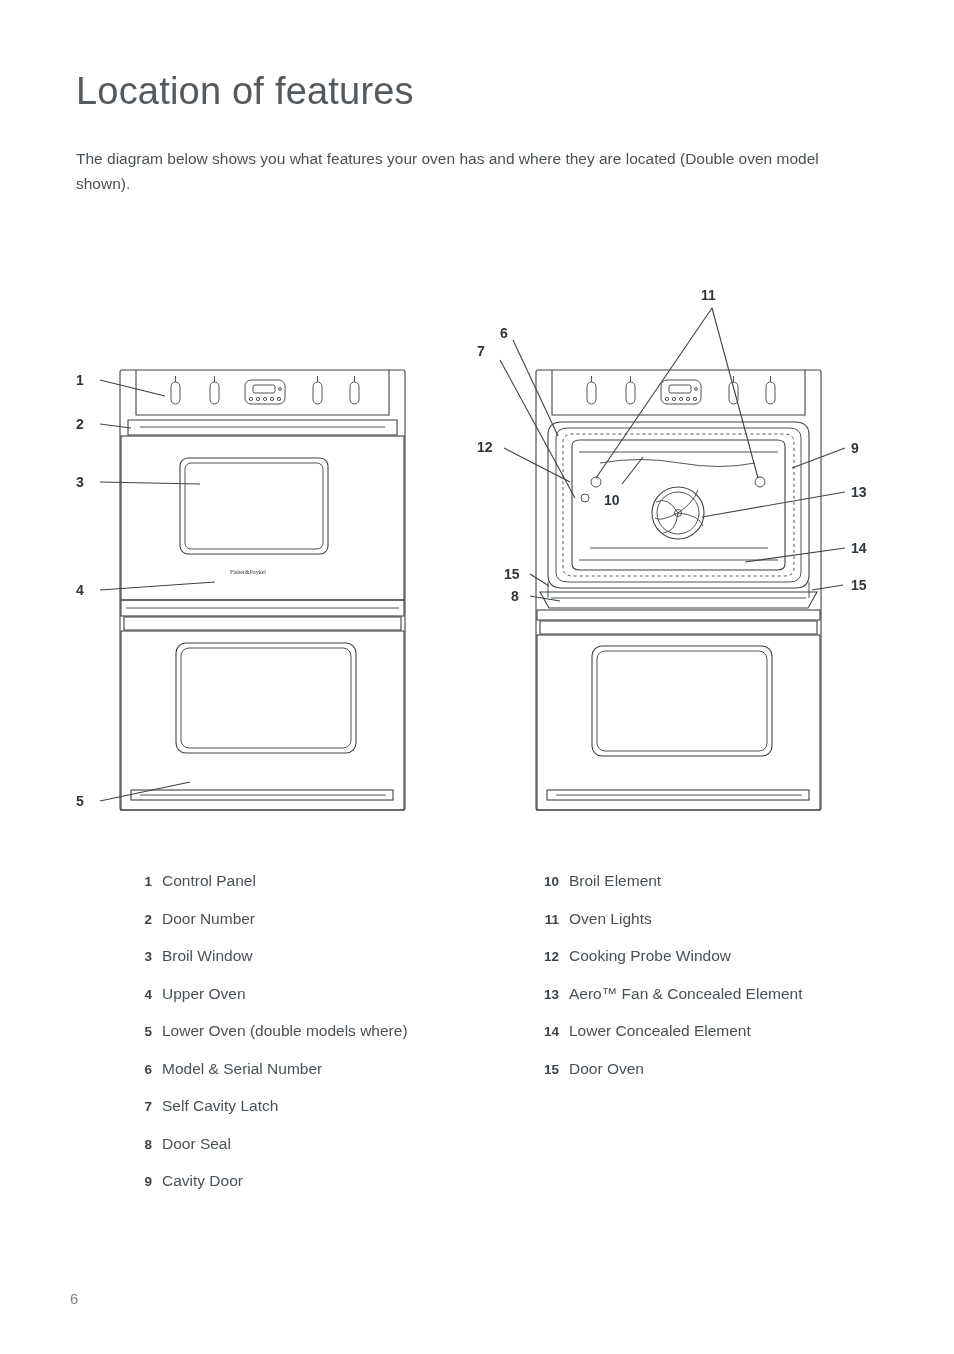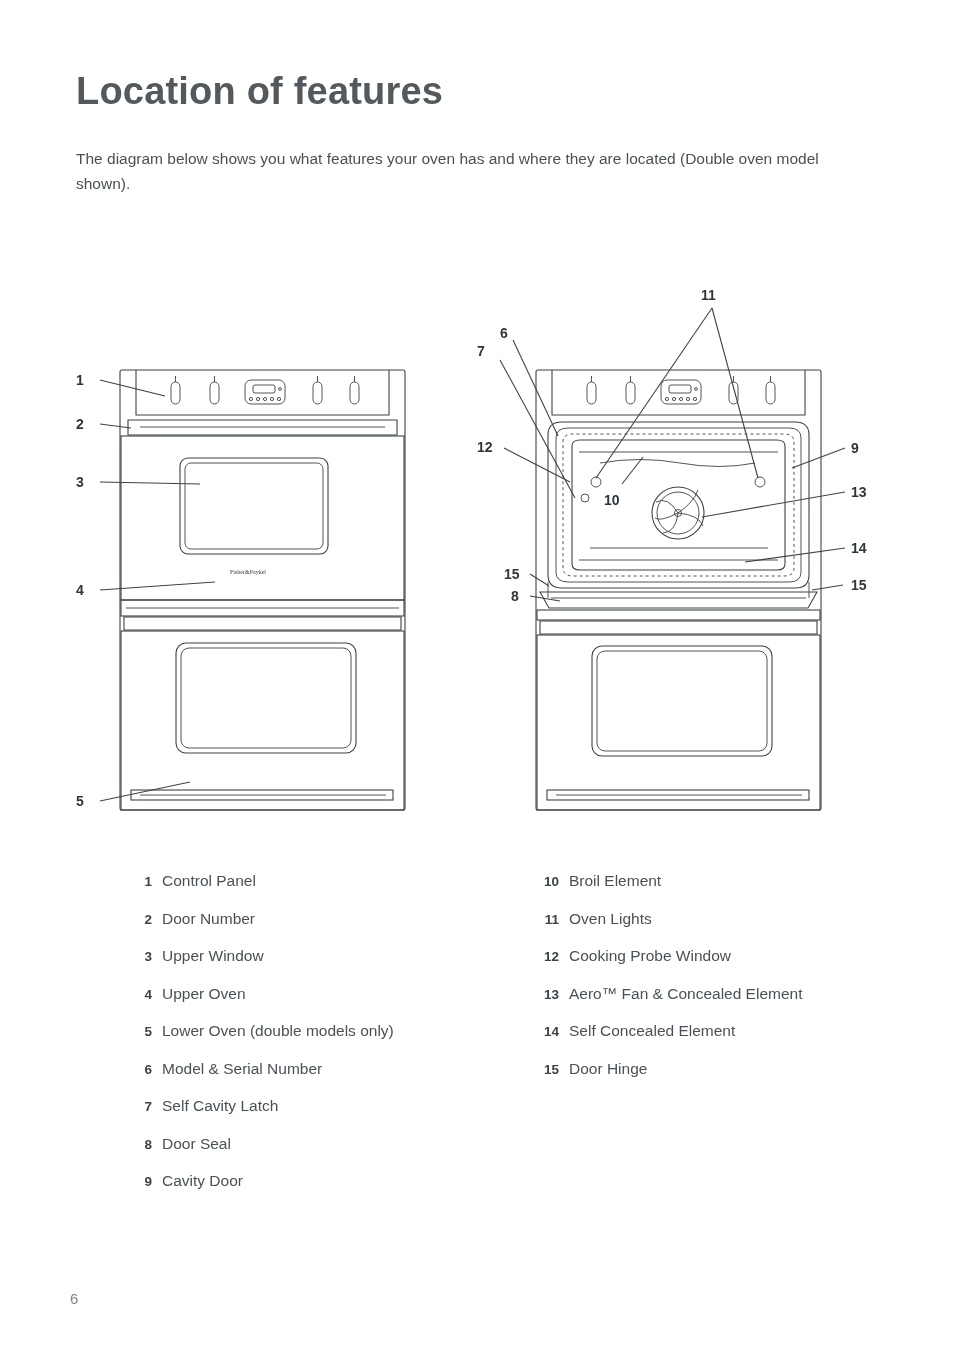--- a/index.html
+++ b/index.html
@@ -18,21 +18,21 @@
   .page {
     position: relative;
     width: 954px;
     height: 1354px;
   }
   .title {
     position: absolute;
     left: 76px;
     top: 45px;
     font-size: 38px;
-    font-weight: 700;
+    font-weight: 400;
     color: #54595d;
     letter-spacing: 0.2px;
   }
   .intro {
     position: absolute;
     left: 76px;
     top: 123px;
     width: 780px;
     font-size: 15.5px;
     line-height: 25px;
@@ -279,29 +279,29 @@
       <div class="legend-item">
         <span class="legend-num">1</span>
         <span class="legend-label">Control Panel</span>
       </div>
       <div class="legend-item">
         <span class="legend-num">2</span>
         <span class="legend-label">Door Number</span>
       </div>
       <div class="legend-item">
         <span class="legend-num">3</span>
-        <span class="legend-label">Upper Window</span>
+        <span class="legend-label">Broil Window</span>
       </div>
       <div class="legend-item">
         <span class="legend-num">4</span>
         <span class="legend-label">Upper Oven</span>
       </div>
       <div class="legend-item">
         <span class="legend-num">5</span>
-        <span class="legend-label">Lower Oven (double models only)</span>
+        <span class="legend-label">Lower Oven (double models where)</span>
       </div>
       <div class="legend-item">
         <span class="legend-num">6</span>
         <span class="legend-label">Model &amp; Serial Number</span>
       </div>
       <div class="legend-item">
         <span class="legend-num">7</span>
         <span class="legend-label">Self Cavity Latch</span>
       </div>
       <div class="legend-item">
@@ -326,24 +326,24 @@
       <div class="legend-item">
         <span class="legend-num">12</span>
         <span class="legend-label">Cooking Probe Window</span>
       </div>
       <div class="legend-item">
         <span class="legend-num">13</span>
         <span class="legend-label">Aero™ Fan &amp; Concealed Element</span>
       </div>
       <div class="legend-item">
         <span class="legend-num">14</span>
-        <span class="legend-label">Self Concealed Element</span>
+        <span class="legend-label">Lower Concealed Element</span>
       </div>
       <div class="legend-item">
         <span class="legend-num">15</span>
-        <span class="legend-label">Door Hinge</span>
+        <span class="legend-label">Door Oven</span>
       </div>
     </div>
   </div>
 
   <div class="page-number">6</div>
 
 </div>
 
 </body></html>

